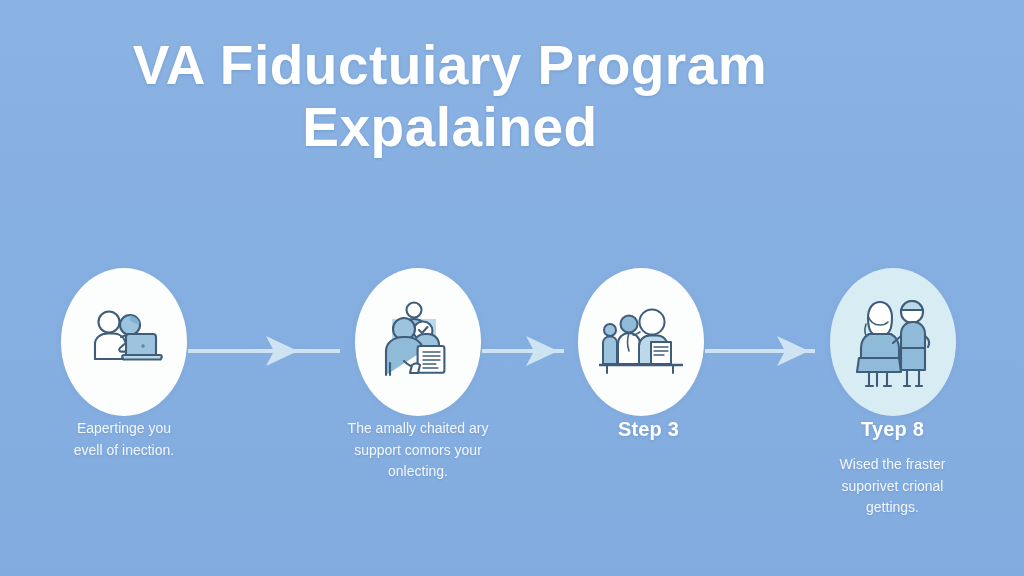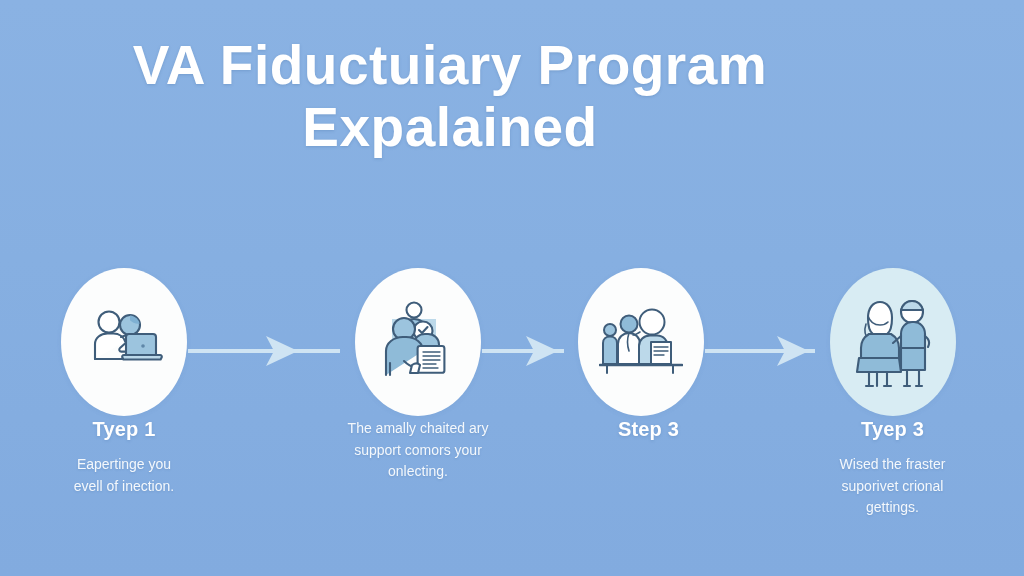--- a/index.html
+++ b/index.html
@@ -253,33 +253,32 @@
             </g>
           </svg>
         </div>
       </div>
 
     </div>
 
     <div class="captions">
 
       <div class="caption c1">
-        <div class="caption-title">Tyep 1</div>
         <div class="caption-body">Eapertinge you<br>evell of inection.</div>
       </div>
 
       <div class="caption c2">
         <div class="caption-body">The amally chaited ary<br>support comors your<br>onlecting.</div>
       </div>
 
       <div class="caption c3">
         <div class="caption-title">Step 3</div>
       </div>
 
       <div class="caption c4">
-        <div class="caption-title">Tyep 3</div>
+        <div class="caption-title">Tyep 8</div>
         <div class="caption-body">Wised the fraster<br>suporivet crional<br>gettings.</div>
       </div>
 
     </div>
 
   </div>
 </div>
 
 </body></html>

